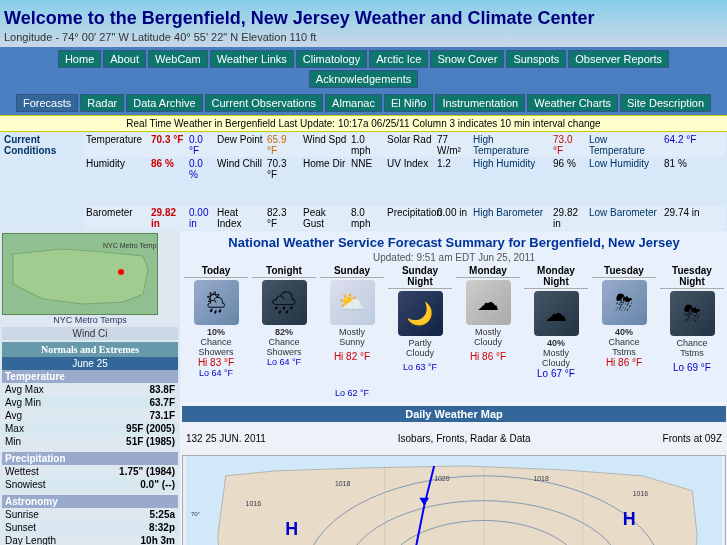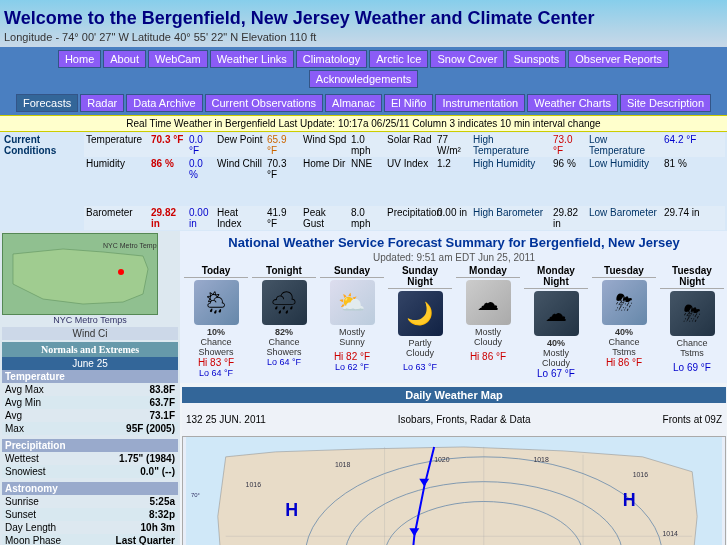--- a/index.html
+++ b/index.html
@@ -15,21 +15,21 @@
     }
     .subtitle {
       font-size: 11px; color: #333; margin-top: 2px;
     }
     .nav-bar {
       background: #4a7fc1;
       display: flex; justify-content: center; flex-wrap: wrap;
       padding: 2px;
     }
     .nav-item {
-      background: #8b5cf6; color: white; padding: 2px 6px;
+      background: #0f766e; color: white; padding: 2px 6px;
       margin: 1px; font-size: 11px; cursor: pointer;
       border: 1px solid #335588;
     }
     .nav-item.active { background: #336699; }
     
     .update-bar {
       background: #ffffcc; text-align: center; padding: 2px;
       font-size: 10px; border-top: 1px solid #cccc00; border-bottom: 1px solid #cccc00;
     }
     
@@ -181,21 +181,21 @@
       <span style="width:36px; padding:1px 2px;">96 %</span>
       <span style="width:75px; padding:1px 2px; color:#003366;">Low Humidity</span>
       <span style="padding:1px 2px;">81 %</span>
     </div>
 
     <div style="display:flex; width:100%; background:#e0ecf8;margin-top:25px;">
       <span style="width:65px; padding:1px 2px;">Barometer</span>
       <span style="width:38px; padding:1px 2px; color:#cc0000; font-weight:bold;">29.82 in</span>
       <span style="width:28px; padding:1px 2px; color:#0000cc;">0.00 in</span>
       <span style="width:50px; padding:1px 2px;">Heat Index</span>
-      <span style="width:36px; padding:1px 2px;">41.9 °F</span>
+      <span style="width:36px; padding:1px 2px;">82.3 °F</span>
       <span style="width:48px; padding:1px 2px;">Peak Gust</span>
       <span style="width:36px; padding:1px 2px;">8.0 mph</span>
       <span style="width:50px; padding:1px 2px;">Precipitation</span>
       <span style="width:36px; padding:1px 2px;">0.00 in</span>
       <span style="width:80px; padding:1px 2px; color:#003366;">High Barometer</span>
       <span style="width:36px; padding:1px 2px;">29.82 in</span>
       <span style="width:75px; padding:1px 2px; color:#003366;">Low Barometer</span>
       <span style="padding:1px 2px;">29.74 in</span>
     </div>
   </div>
@@ -232,20 +232,24 @@
         <span class="normals-value">63.7F</span>
       </div>
       <div class="normals-row">
         <span class="normals-label">Avg</span>
         <span class="normals-value">73.1F</span>
       </div>
       <div class="normals-row" style="background:#d8e8f0;">
         <span class="normals-label">Max</span>
         <span class="normals-value">95F (2005)</span>
       </div>
+      <div class="normals-row">
+        <span class="normals-label">Min</span>
+        <span class="normals-value">51F (1985)</span>
+      </div>
 
       <div class="normals-category cat-section">Precipitation</div>
       <div class="normals-row">
         <span class="normals-label">Wettest</span>
         <span class="normals-value">1.75" (1984)</span>
       </div>
       <div class="normals-row" style="background:#d8e8f0;">
         <span class="normals-label">Snowiest</span>
         <span class="normals-value">0.0" (--)</span>
       </div>
@@ -292,21 +296,21 @@
           <div class="forecast-desc"><b>82%</b><br>Chance<br>Showers</div>
           <div class="forecast-temps"></div>
           <div style="font-size:9px; color:#0000cc;">Lo 64 °F</div>
         </div>
 
         <div class="forecast-day">
           <div class="forecast-day-name">Sunday</div>
           <div class="forecast-icon icon-pcloudy">⛅</div>
           <div class="forecast-desc">Mostly<br>Sunny</div>
           <div class="forecast-temps"><span class="forecast-hi">Hi 82 °F</span></div>
-          <div style="font-size:9px; color:#0000cc;">Lo 62 °F</div>
+          <div style="font-size:9px; color:#0000cc;margin-top:26px;">Lo 62 °F</div>
         </div>
 
         <div class="forecast-day">
           <div class="forecast-day-name">Sunday<br>Night</div>
           <div class="forecast-icon icon-night">🌙</div>
           <div class="forecast-desc">Partly<br>Cloudy</div>
           <div class="forecast-temps"></div>
           <div style="font-size:9px; color:#0000cc;">Lo 63 °F</div>
         </div>
 

